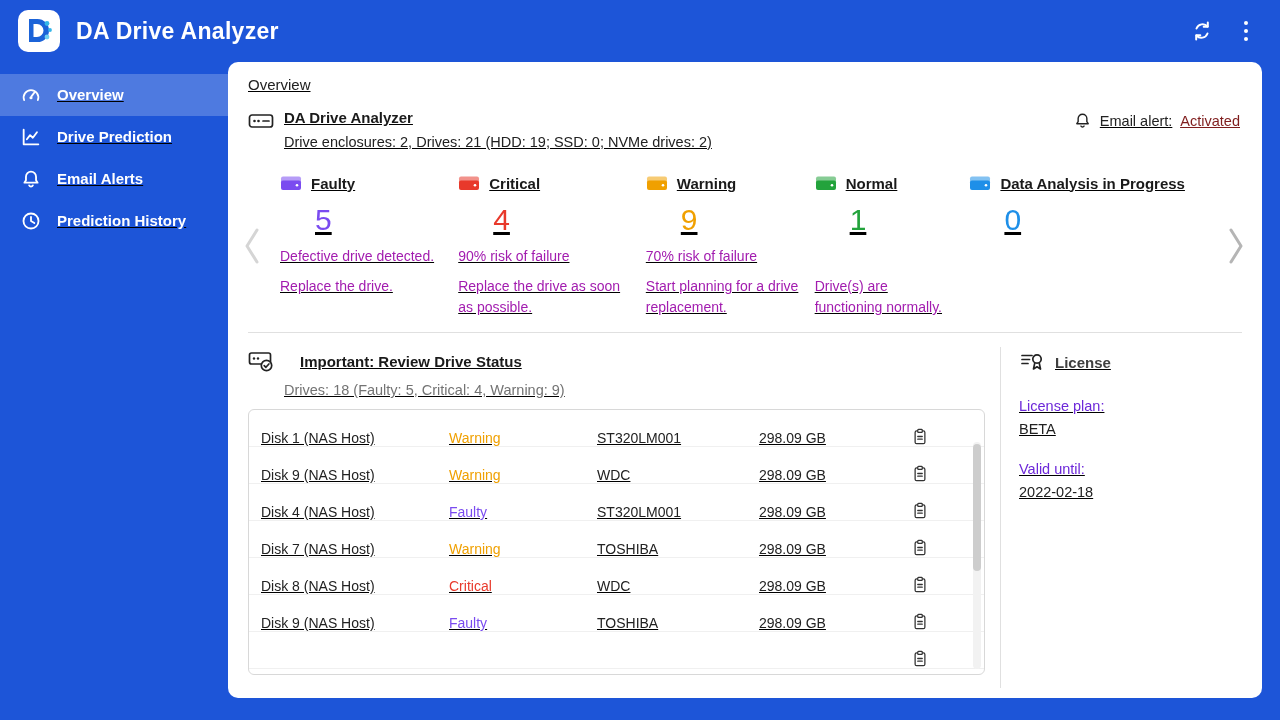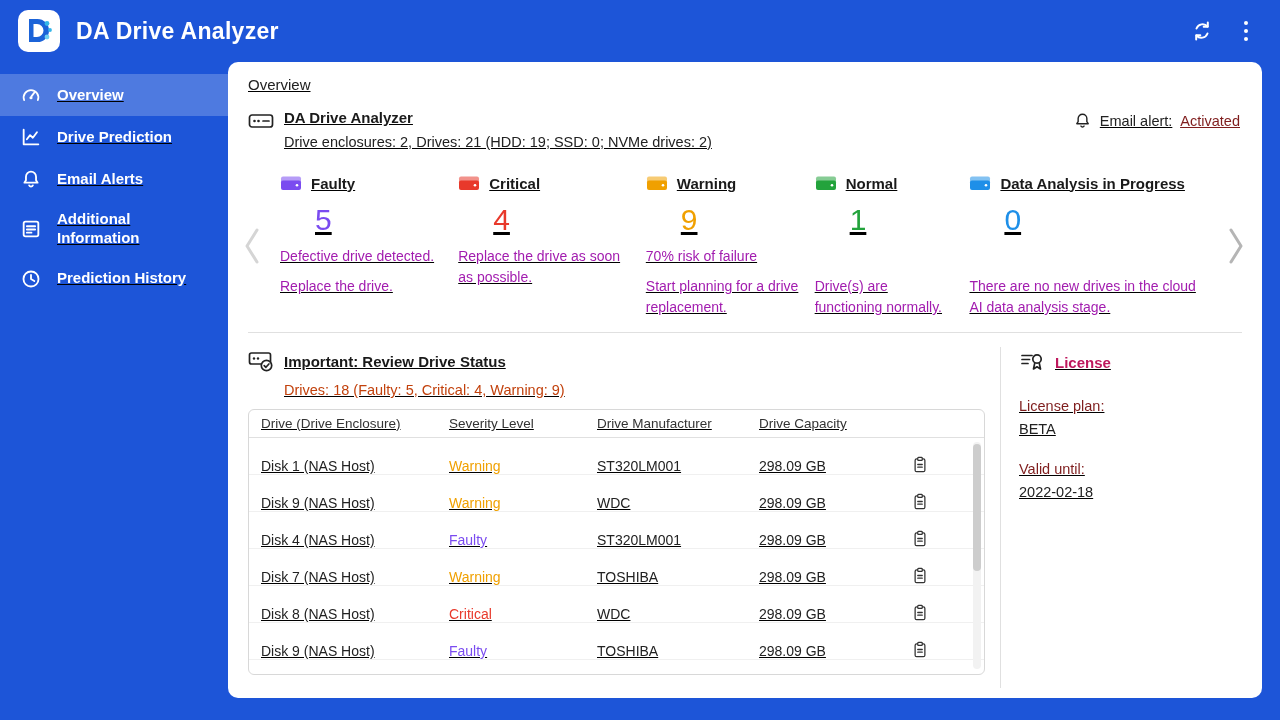--- a/index.html
+++ b/index.html
@@ -61,42 +61,42 @@
   .card-label { font-size:15px; font-weight:700; color:#1a1a1a; white-space:nowrap; }
   .card-value { font-size:30px; color:var(--accent); margin:13px 0 11px 35px; line-height:1; }
   .card-desc { font-size:14px; color:#a21caf; line-height:1.5; }
   .desc1 { min-height:30px; }
 
   .h-divider { border-bottom:1px solid #e0e0e0; margin:6px 20px 0 20px; }
 
   
   .bottom { flex:1; display:flex; min-height:0; }
   .bottom-left { width:772px; flex:0 0 772px; padding:16px 0 0 20px; }
-  .review-head { display:flex; align-items:center; gap:10px; }
+  .review-head { display:flex; align-items:center; gap:26px; }
   .review-title { font-size:15px; font-weight:700; color:#1a1a1a; }
-  .review-sub { font-size:14.5px; color:#c2410c; margin:9px 0 11px 36px; }
+  .review-sub { font-size:14.5px; color:#737373; margin:9px 0 11px 36px; }
 
   .table-wrap { width:737px; height:266px; border:1px solid #d8d8d8; border-radius:6px; position:relative; overflow:hidden; background:#fff; }
   .t-header { display:flex; align-items:center; height:28px; border-bottom:1px solid #e0e0e0; padding-left:12px; }
   .t-hcell { font-size:13.5px; color:#333; }
   .t-row { display:flex; align-items:flex-end; height:37px; border-bottom:1px solid #f0f0f0; padding-left:12px; }
   .t-cell { font-size:14px; color:#222; white-space:nowrap; overflow:hidden; }
   .col-drive { width:188px; }
   .col-sev { width:148px; }
   .col-mfr { width:162px; }
   .col-cap { width:140px; }
   .col-act { flex:1; display:flex; }
   .clip-btn { margin-left:12px; cursor:pointer; display:inline-flex; }
   .sb-track { position:absolute; right:3px; top:32px; bottom:5px; width:8px; background:#f2f2f2; border-radius:4px; }
   .sb-thumb { position:absolute; top:2px; left:0; width:8px; height:56%; background:#cdcdcd; border-radius:4px; cursor:pointer; }
 
   .bottom-right { flex:1; border-left:1px solid #e0e0e0; margin:14px 20px 10px 0; padding:3px 0 0 18px; }
   .license-head { display:flex; align-items:center; gap:10px; }
-  .license-title { font-size:15px; font-weight:700; color:#be185d; }
-  .lic-label { font-size:14.5px; color:#7f1d1d; margin-top:24px; }
+  .license-title { font-size:15px; font-weight:700; color:#404040; }
+  .lic-label { font-size:14.5px; color:#6d28d9; margin-top:24px; }
   .lic-value { font-size:14.5px; color:#222; margin-top:7px; }
 </style>
 </head>
 <body>
 
 <div class="topbar">
   <div class="logo-box">
     <svg width="30" height="30" viewBox="0 0 30 30">
       <path d="M5 3h8.5a11.5 11.5 0 0 1 0 23H5z" fill="#1b63d8"></path>
       <path d="M9.5 8h3.5a6.5 6.5 0 0 1 0 13H9.5z" fill="#ffffff"></path>
@@ -146,29 +146,20 @@
       <span class="side-label">Drive Prediction</span>
     </div>
     <div class="side-item">
       <span class="side-icon">
         <svg width="22" height="22" viewBox="0 0 24 24" fill="none" stroke="#fff" stroke-width="2" stroke-linecap="round" stroke-linejoin="round">
           <path d="M12 4a5.5 5.5 0 0 0-5.5 5.5v3.9L4.8 16h14.4l-1.7-2.6V9.5A5.5 5.5 0 0 0 12 4z"></path>
             <path d="M10 19a2.2 2.2 0 0 0 4 0"></path>
         </svg>
       </span>
       <span class="side-label">Email Alerts</span>
-    </div>
-    <div class="side-item">
-      <span class="side-icon">
-        <svg width="22" height="22" viewBox="0 0 24 24" fill="none" stroke="#fff" stroke-width="2" stroke-linecap="round">
-          <rect x="4" y="4" width="16" height="16" rx="2"></rect>
-            <path d="M7.5 9h9M7.5 12.5h9M7.5 16h5"></path>
-        </svg>
-      </span>
-      <span class="side-label">Additional Information</span>
     </div>
     <div class="side-item">
       <span class="side-icon">
         <svg width="22" height="22" viewBox="0 0 24 24" fill="none" stroke="#fff" stroke-width="2" stroke-linecap="round" stroke-linejoin="round">
           <circle cx="12" cy="12" r="8.2"></circle>
             <path d="M12 7.5V12l3.6 2.1"></path>
         </svg>
       </span>
       <span class="side-label">Prediction History</span>
     </div>
@@ -232,20 +223,21 @@
               <span class="card-icon">
                 <svg width="22" height="18" viewBox="0 0 22 18">
                     <rect x="1" y="2.5" width="20" height="7" rx="2" fill="currentColor" opacity="0.55"></rect>
                     <rect x="1" y="6.5" width="20" height="9.5" rx="2" fill="currentColor"></rect>
                     <circle cx="17" cy="11.2" r="1.3" fill="#fff"></circle>
                   </svg>
               </span>
               <span class="card-label">Critical</span>
             </div>
             <div class="card-value">4</div>
+            <div class="card-desc desc1">90% risk of failure</div>
             <div class="card-desc desc2">Replace the drive as soon as possible.</div>
           </div>
 
           <div class="status-card" style="--accent: #f0a000;">
             <div class="card-head">
               <span class="card-icon">
                 <svg width="22" height="18" viewBox="0 0 22 18">
                     <rect x="1" y="2.5" width="20" height="7" rx="2" fill="currentColor" opacity="0.55"></rect>
                     <rect x="1" y="6.5" width="20" height="9.5" rx="2" fill="currentColor"></rect>
                     <circle cx="17" cy="11.2" r="1.3" fill="#fff"></circle>
@@ -280,21 +272,20 @@
                 <svg width="22" height="18" viewBox="0 0 22 18">
                     <rect x="1" y="2.5" width="20" height="7" rx="2" fill="currentColor" opacity="0.55"></rect>
                     <rect x="1" y="6.5" width="20" height="9.5" rx="2" fill="currentColor"></rect>
                     <circle cx="17" cy="11.2" r="1.3" fill="#fff"></circle>
                   </svg>
               </span>
               <span class="card-label">Data Analysis in Progress</span>
             </div>
             <div class="card-value">0</div>
             <div class="card-desc desc1"></div>
-            <div class="card-desc desc2">There are no new drives in the cloud AI data analysis stage.</div>
           </div>
 
         </div>
         <div class="chev chev-right">
           <svg width="22" height="44" viewBox="0 0 22 44" fill="none" stroke="currentColor" stroke-width="3" stroke-linecap="round" stroke-linejoin="round">
               <path d="M6 6l10 16L6 38"></path>
             </svg>
         </div>
       </div>
 
@@ -310,26 +301,20 @@
                   <circle cx="10" cy="9.5" r="1.2" fill="#222"></circle>
                 <circle cx="18.5" cy="16.5" r="5.2" fill="#fff" stroke="#222" stroke-width="1.7"></circle>
                 <path d="M16.2 16.6l1.7 1.7 3-3.3" fill="none" stroke="#222" stroke-width="1.7" stroke-linecap="round" stroke-linejoin="round"></path>
               </svg>
             </span>
             <span class="review-title">Important: Review Drive Status</span>
           </div>
           <div class="review-sub">Drives: 18 (Faulty: 5, Critical: 4, Warning: 9)</div>
 
           <div class="table-wrap">
-            <div class="t-header">
-              <div class="t-hcell col-drive">Drive (Drive Enclosure)</div>
-              <div class="t-hcell col-sev">Severity Level</div>
-              <div class="t-hcell col-mfr">Drive Manufacturer</div>
-              <div class="t-hcell col-cap">Drive Capacity</div>
-            </div>
             <div>
                 <div class="t-row">
                   <div class="t-cell col-drive">Disk 1 (NAS Host)</div>
                   <div class="t-cell col-sev" style="color: rgb(240, 160, 0);">Warning</div>
                   <div class="t-cell col-mfr">ST320LM001</div>
                   <div class="t-cell col-cap">298.09 GB</div>
                   <div class="t-cell col-act">
   <span class="clip-btn">
     <svg width="18" height="19" viewBox="0 0 24 24">
       <rect x="5.5" y="4.5" width="13" height="17" rx="2" fill="none" stroke="#333" stroke-width="1.7"></rect>

